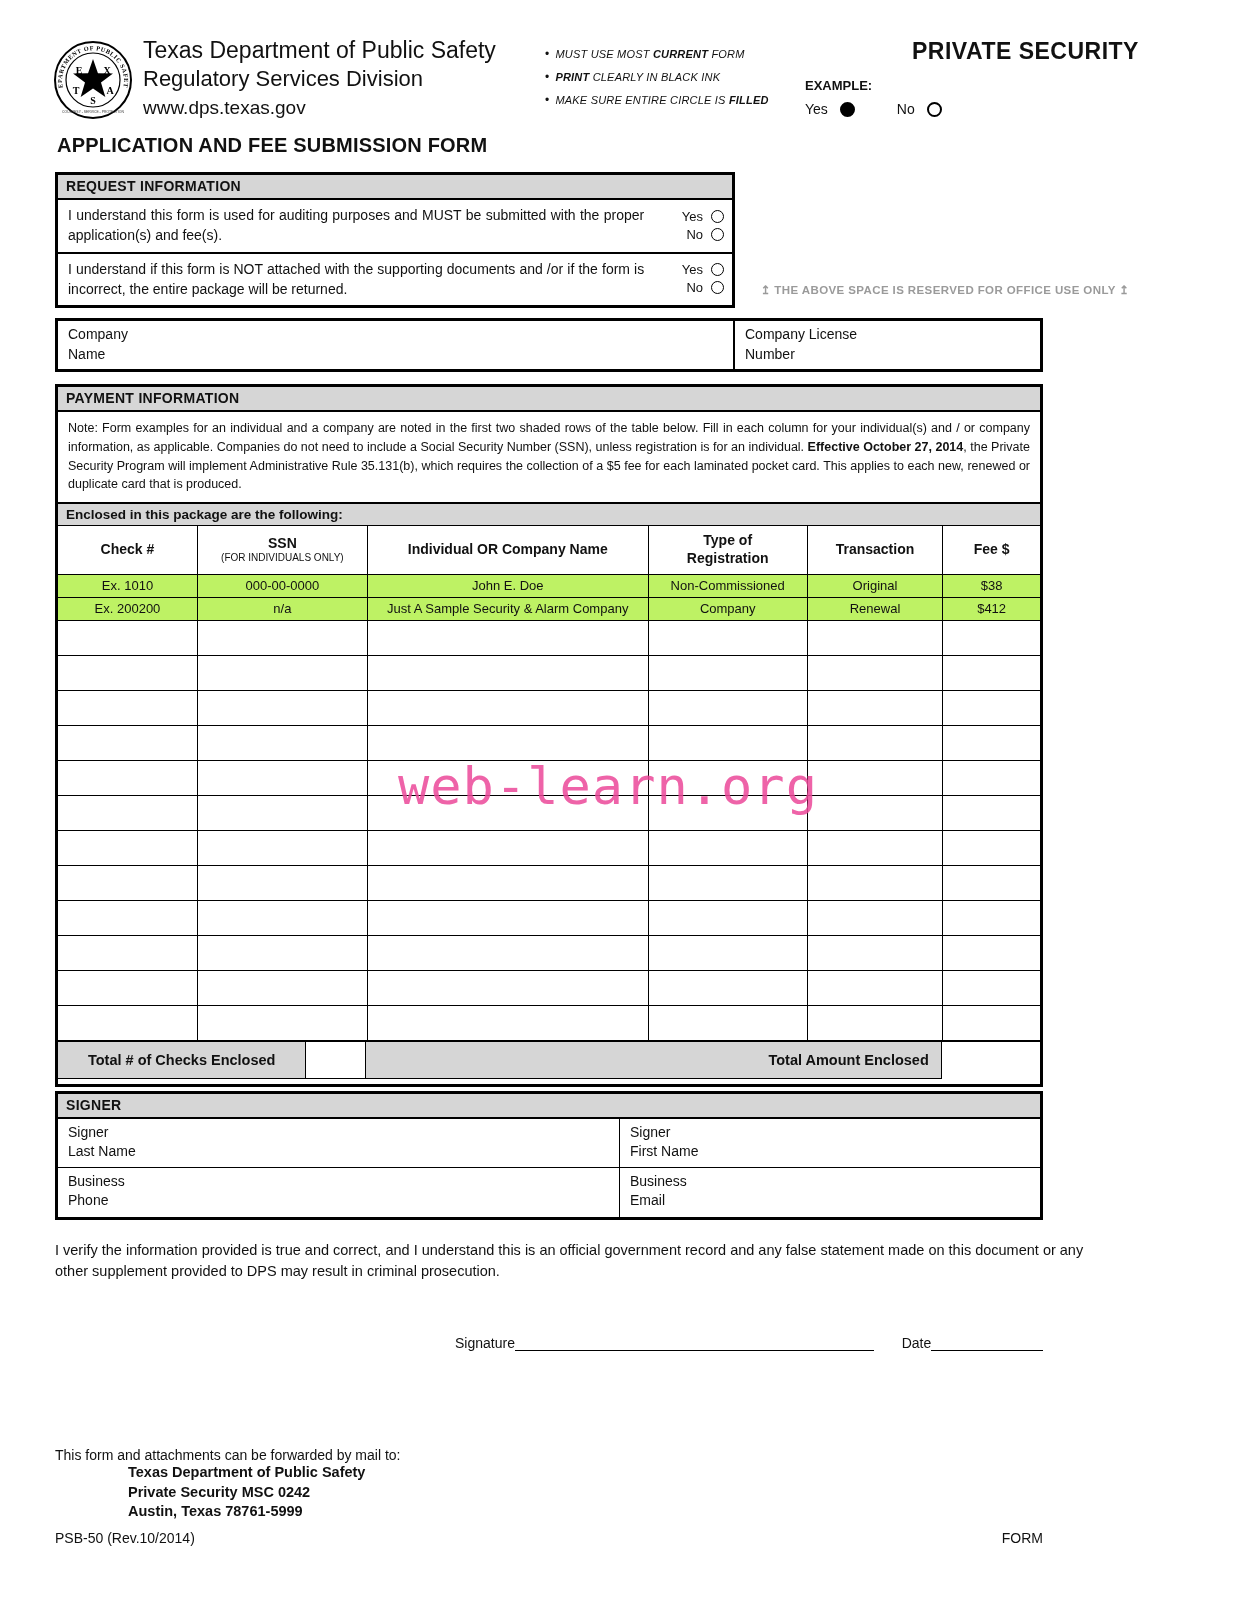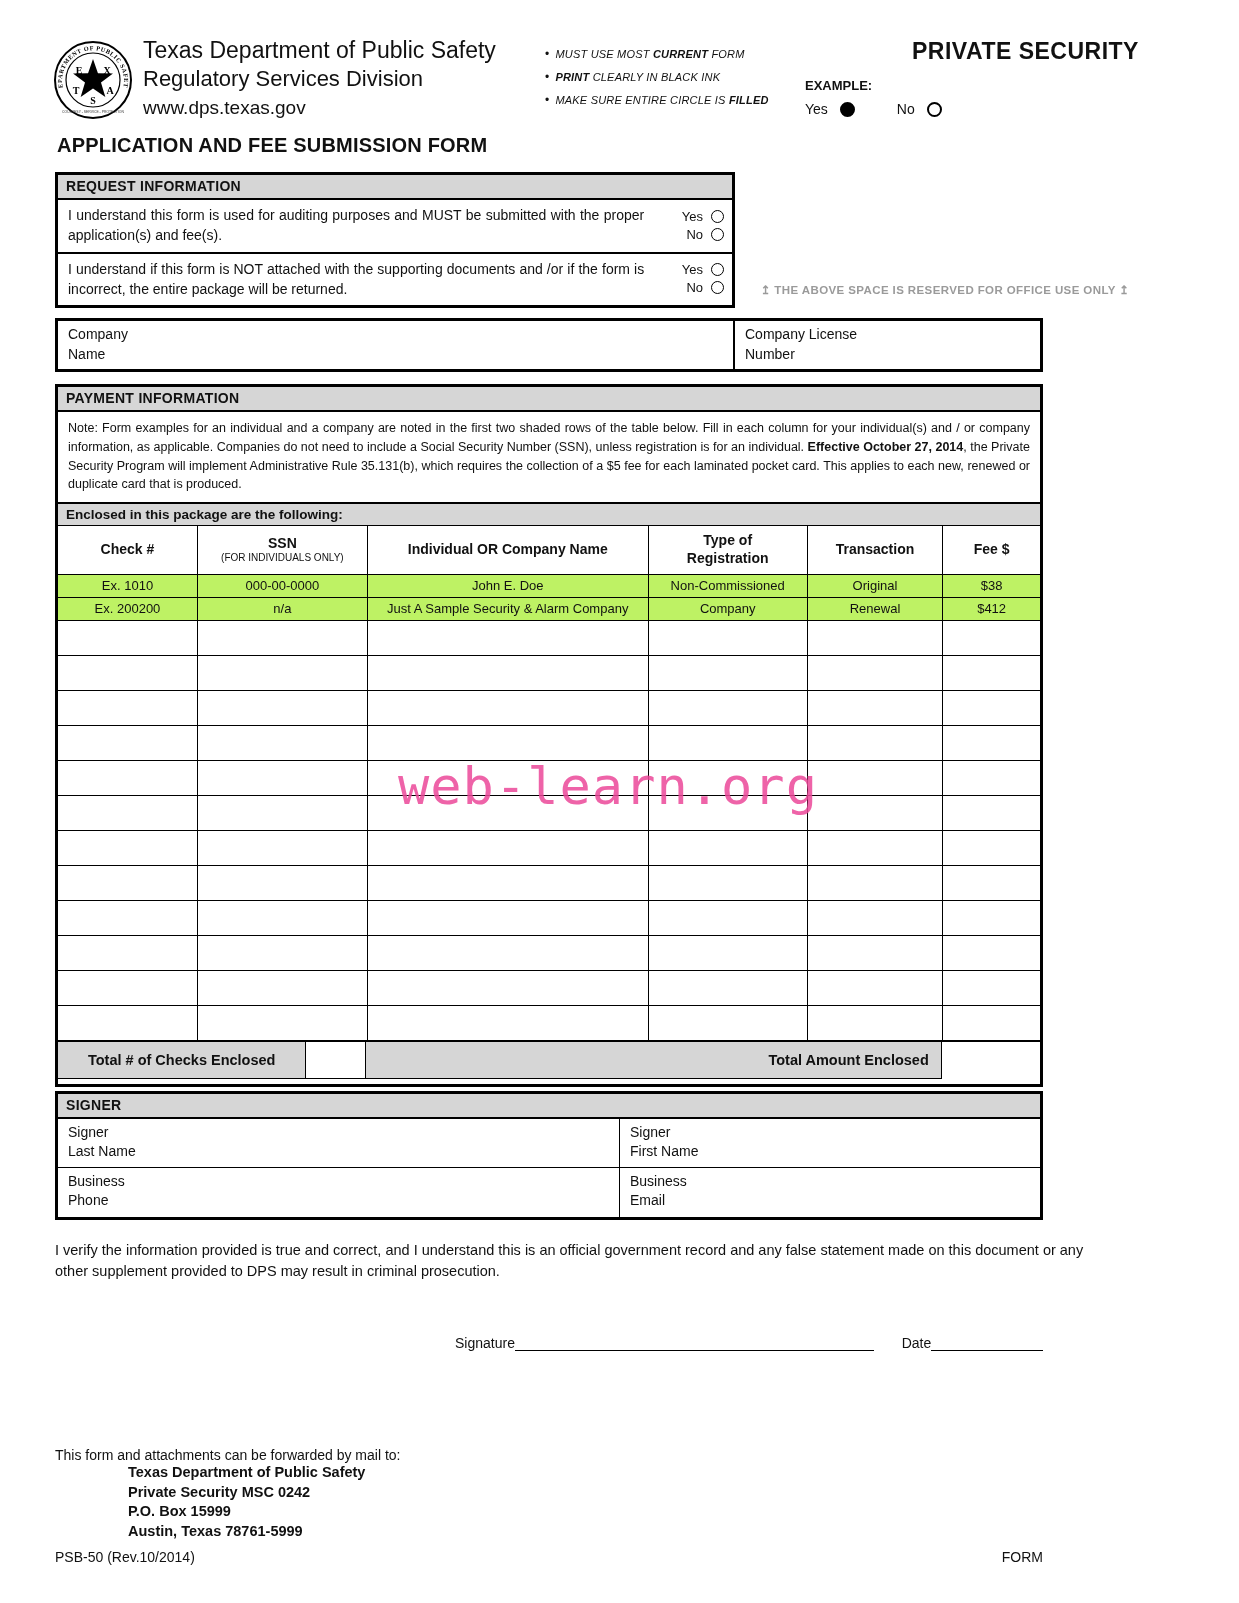--- a/index.html
+++ b/index.html
@@ -384,21 +384,20 @@
       <span class="sign-gap"></span>
       <span>Date</span>
         <span class="u-line u-date"></span>
     </div>
 
     <div class="footer">
       <div>This form and attachments can be forwarded by mail to:</div>
       <div class="addr">
         <div>Texas Department of Public Safety</div>
         <div>Private Security MSC 0242</div>
-        <div>P.O. Box 15999</div>
         <div>Austin, Texas 78761-5999</div>
       </div>
       <div class="bottom-row">
         <span>PSB-50 (Rev.10/2014)</span>
         <span>FORM</span>
       </div>
     </div>
 
   </div>
 

